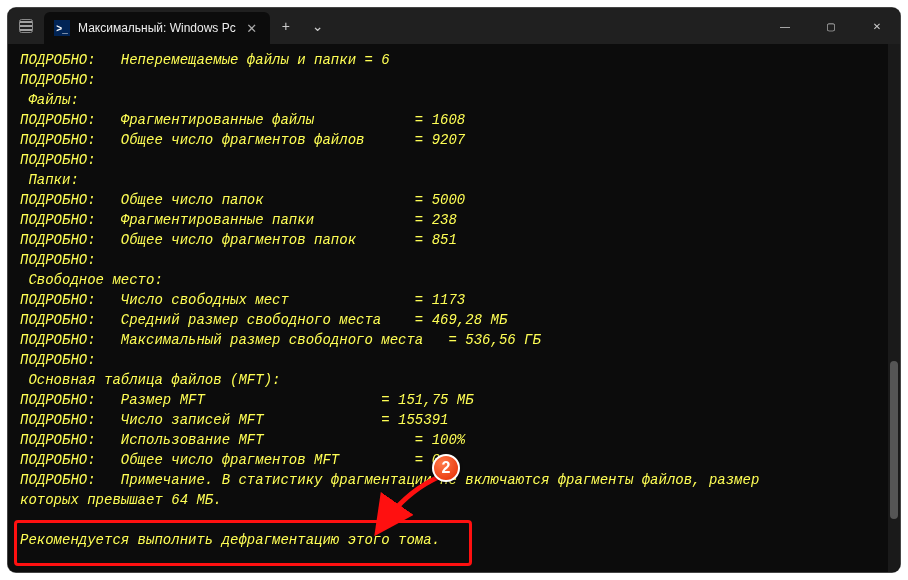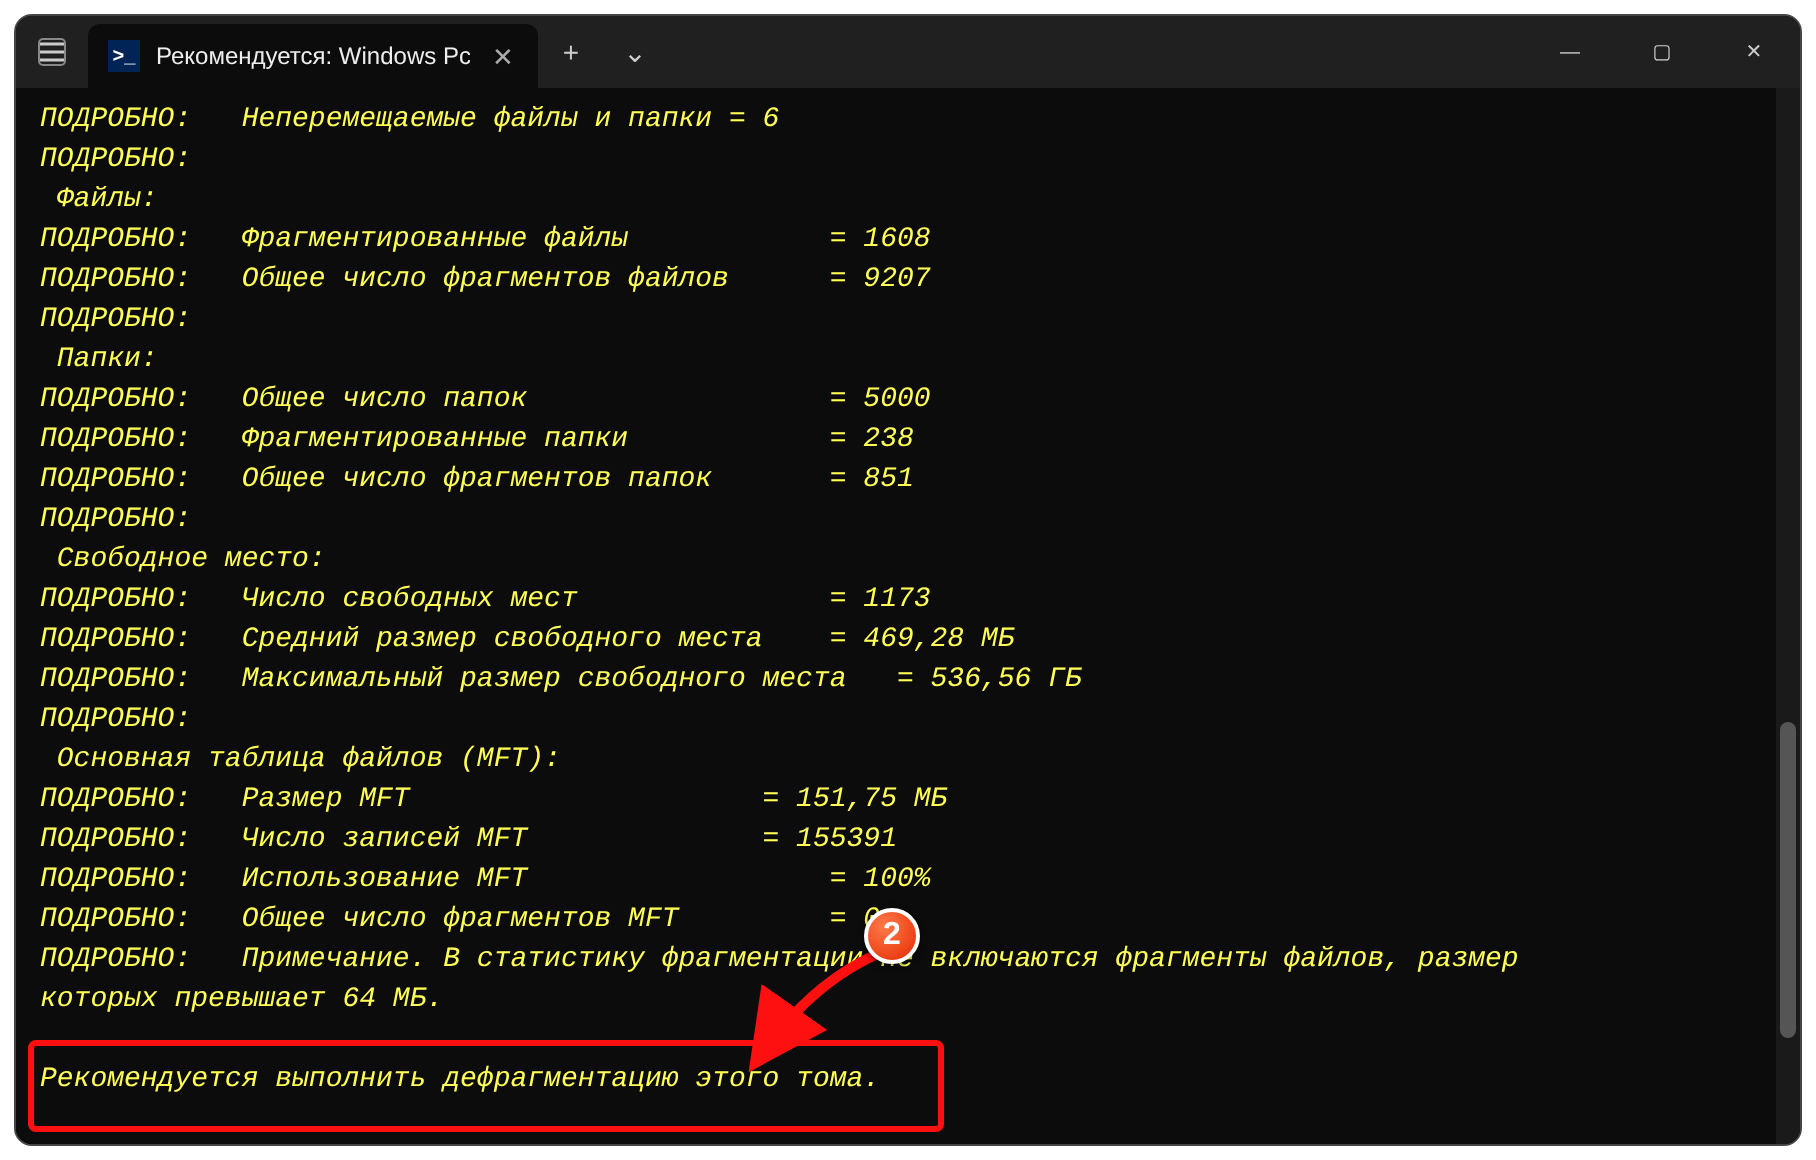--- a/index.html
+++ b/index.html
@@ -118,21 +118,21 @@
   <div class="titlebar">
     <div class="app-icon">
       <svg width="14" height="14" viewBox="0 0 14 14">
           <path d="M1 3h12M1 7h12M1 11h12" stroke="#ccc" stroke-width="1.4" fill="none"></path>
           <rect x=".5" y=".5" width="13" height="13" rx="2" fill="none" stroke="#888"></rect>
         </svg>
     </div>
     <div class="tabs">
       <div class="tab">
         <span class="tab-icon">&gt;_</span>
-        <span class="tab-title">Рекомендуется: Windows Pc</span>
+        <span class="tab-title">Максимальный: Windows Pc</span>
         <span class="tab-close">✕</span>
       </div>
     </div>
     <div class="newtab">+</div>
     <div class="dropdown-btn">⌄</div>
     <div class="title-spacer"></div>
     <div class="win-controls">
       <div class="win-btn">—</div>
       <div class="win-btn">▢</div>
       <div class="win-btn close">✕</div>

